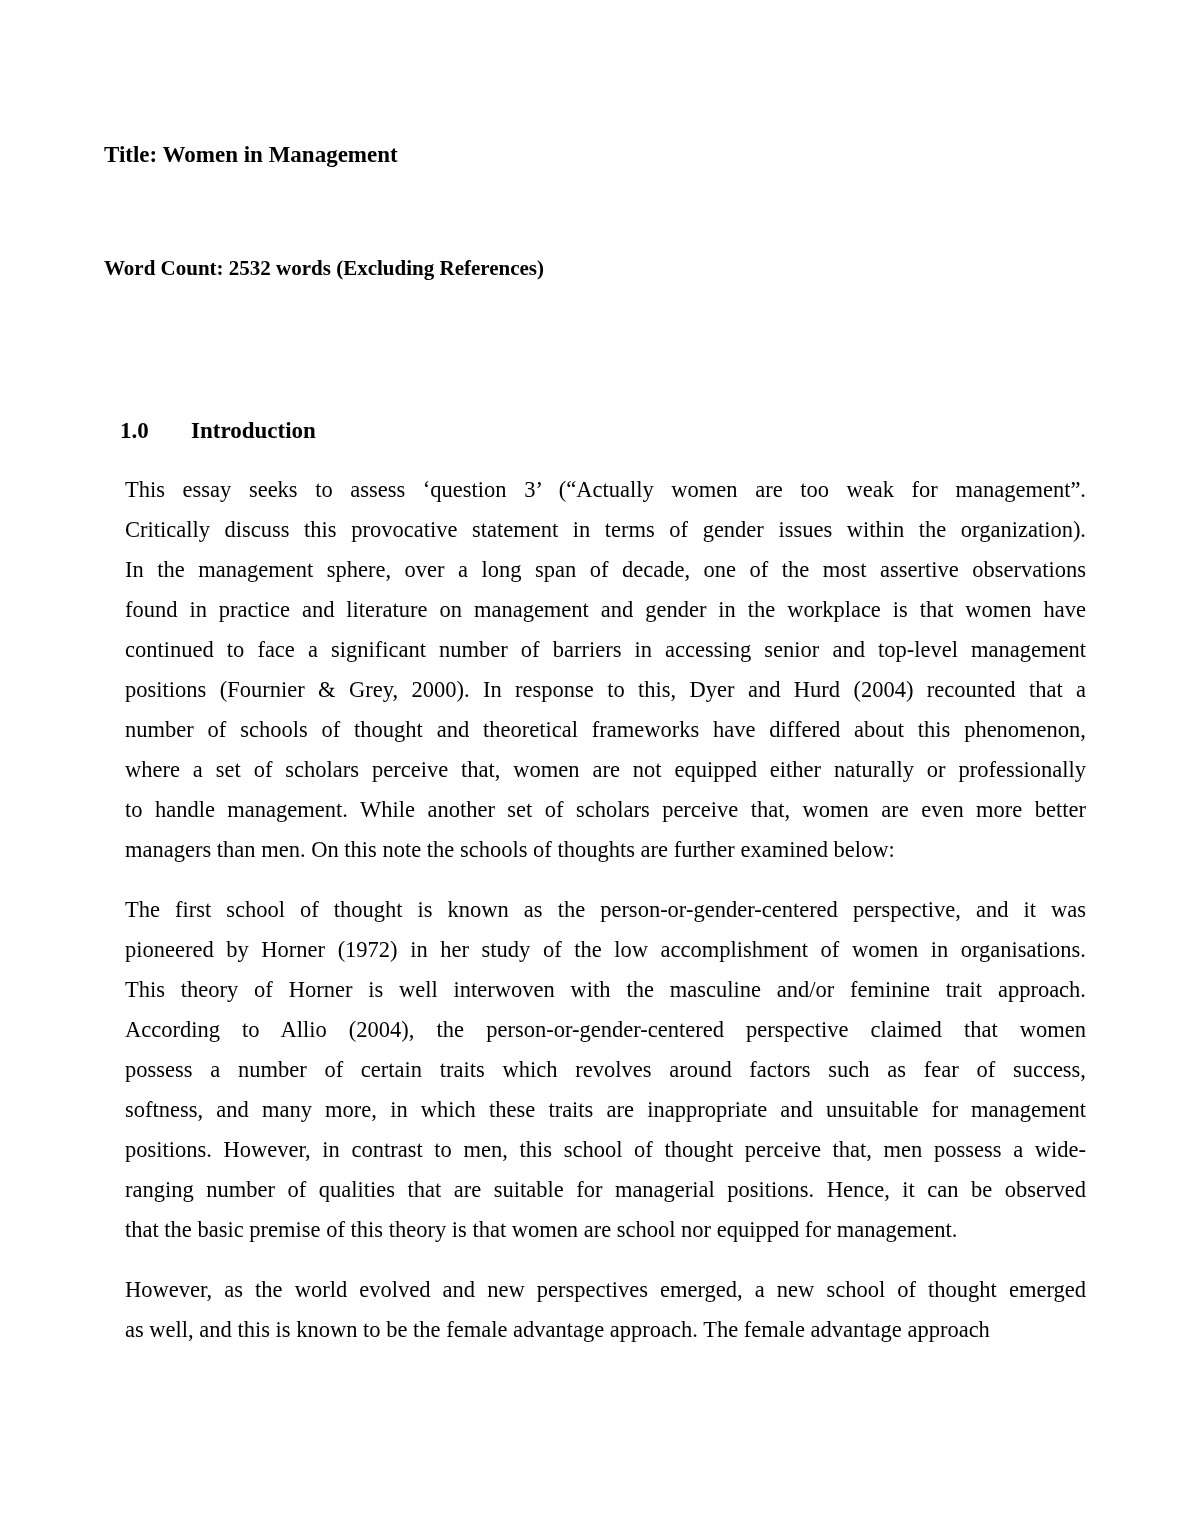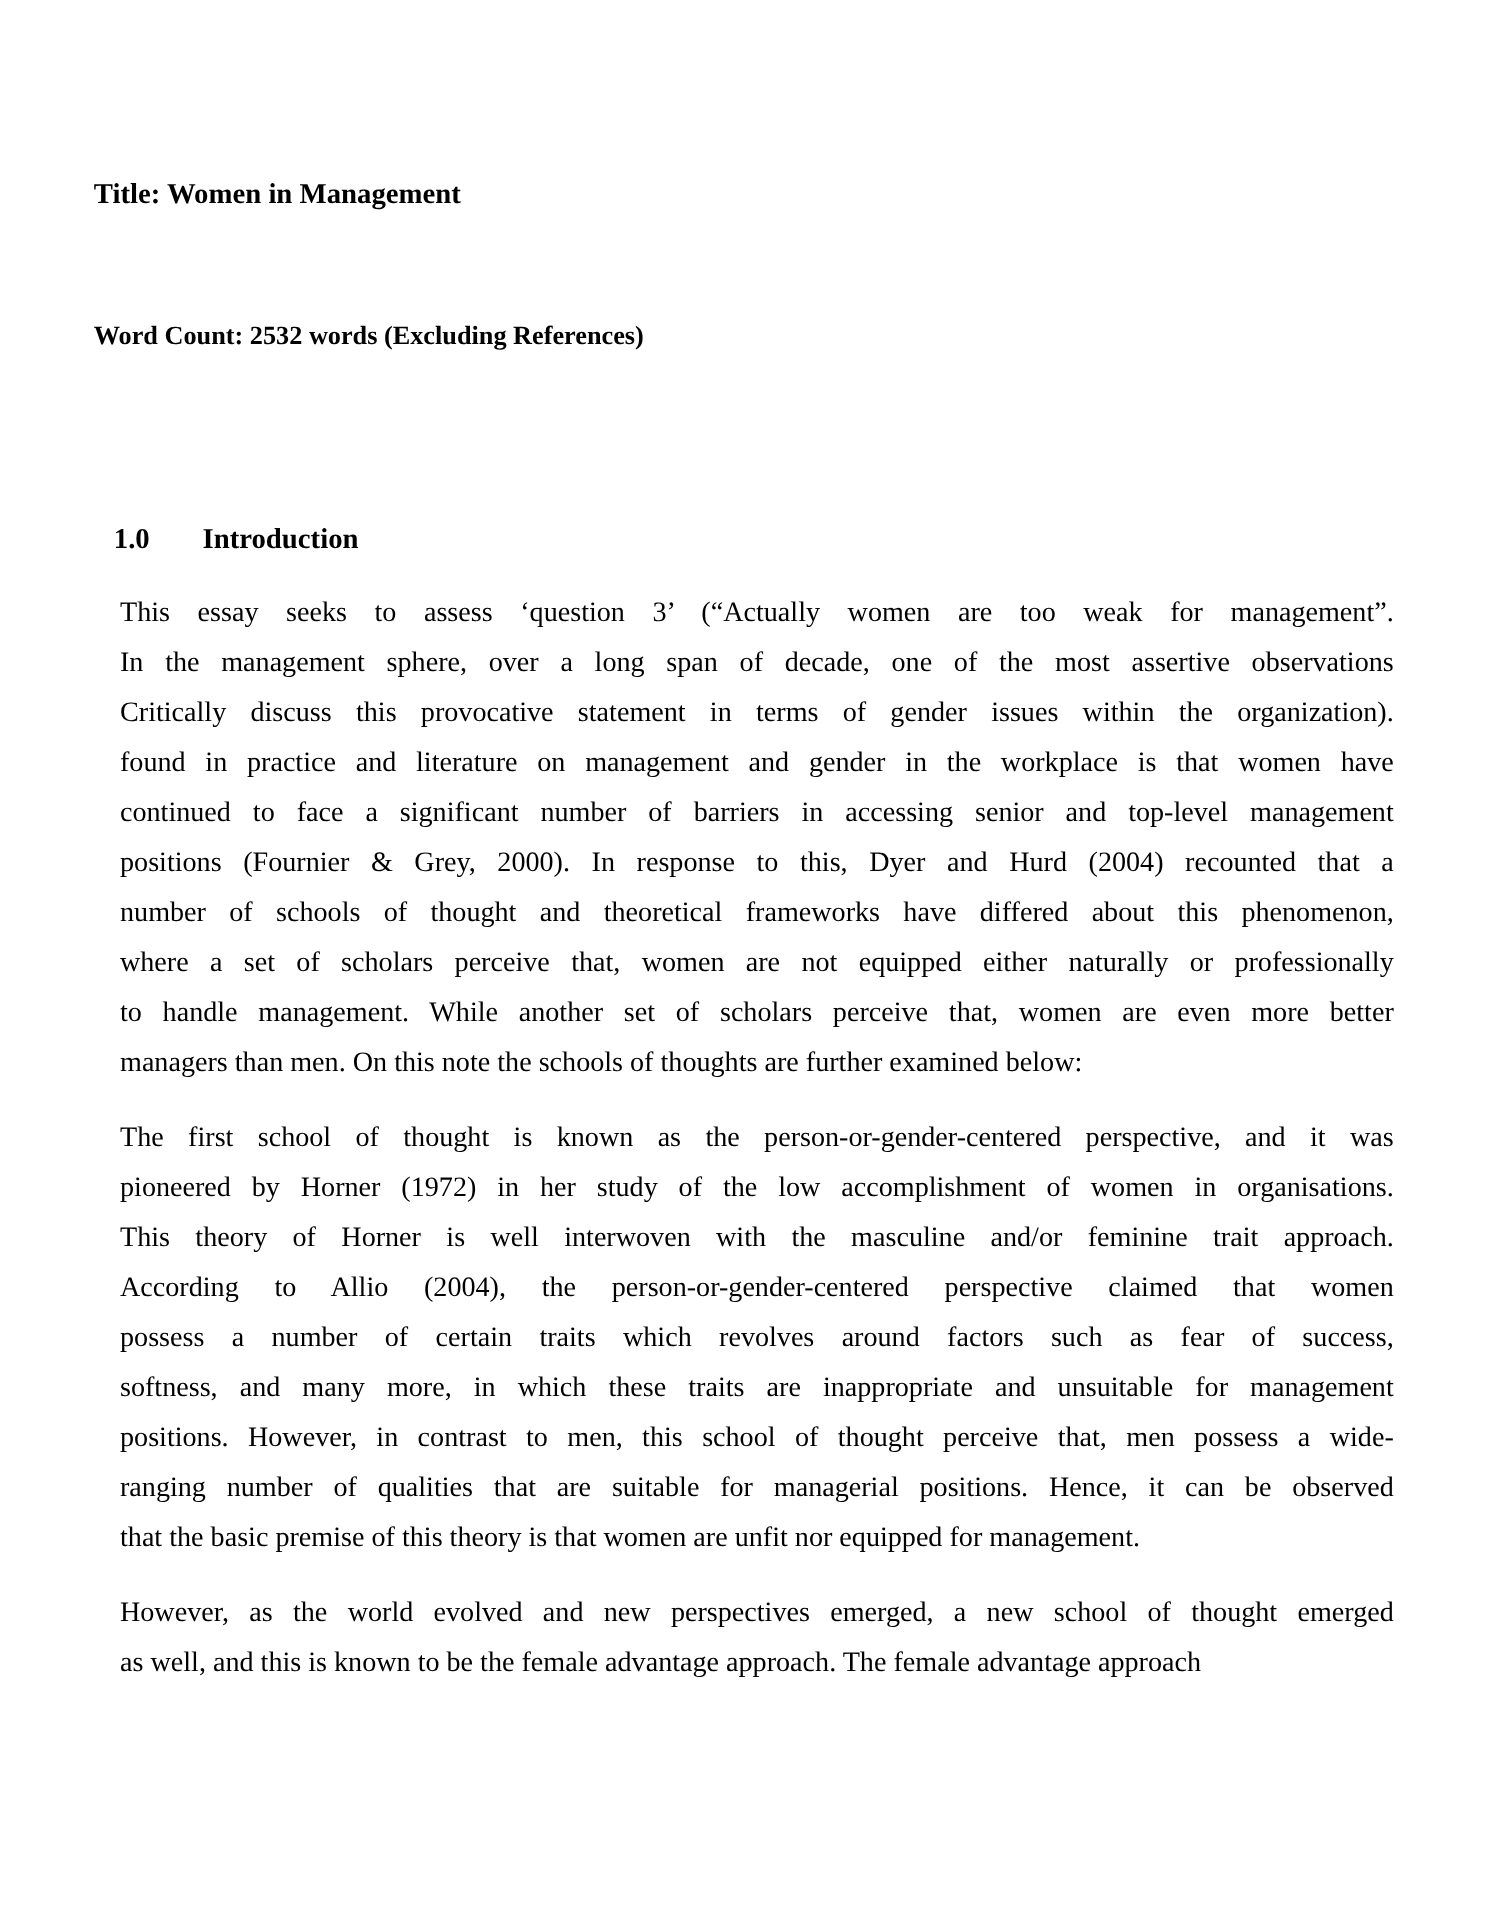--- a/index.html
+++ b/index.html
@@ -11,21 +11,21 @@
     width: 1190px;
     height: 1540px;
     font-family: "Liberation Serif", "DejaVu Serif", serif;
     color: #000000;
     overflow: hidden;
   }
   .page {
     box-sizing: border-box;
     width: 1190px;
     height: 1540px;
-    padding: 0 75px;
+    padding: 0 104px;
     background: #ffffff;
   }
   .doc-title {
     margin: 0;
     padding-top: 140px;
     font-size: 23px;
     font-weight: bold;
     line-height: 30px;
   }
   .word-count {
@@ -74,40 +74,40 @@
 
   <p class="word-count">Word Count: 2532 words (Excluding References)</p>
 
   <p class="section-heading">
     <span class="h-num">1.0</span><span>Introduction</span>
   </p>
 
   <div class="body-text" id="paragraphs">
       <div class="para">
         <div class="line">This essay seeks to assess ‘question 3’ (“Actually women are too weak for management”.</div>
+        <div class="line">Critically discuss this provocative statement in terms of gender issues within the organization).</div>
         <div class="line">In the management sphere, over a long span of decade, one of the most assertive observations</div>
-        <div class="line">Critically discuss this provocative statement in terms of gender issues within the organization).</div>
         <div class="line">found in practice and literature on management and gender in the workplace is that women have</div>
         <div class="line">continued to face a significant number of barriers in accessing senior and top-level management</div>
         <div class="line">positions (Fournier &amp; Grey, 2000). In response to this, Dyer and Hurd (2004) recounted that a</div>
         <div class="line">number of schools of thought and theoretical frameworks have differed about this phenomenon,</div>
         <div class="line">where a set of scholars perceive that, women are not equipped either naturally or professionally</div>
         <div class="line">to handle management. While another set of scholars perceive that, women are even more better</div>
         <div class="line last">managers than men. On this note the schools of thoughts are further examined below:</div>
       </div>
       <div class="para">
         <div class="line">The first school of thought is known as the person-or-gender-centered perspective, and it was</div>
         <div class="line">pioneered by Horner (1972) in her study of the low accomplishment of women in organisations.</div>
         <div class="line">This theory of Horner is well interwoven with the masculine and/or feminine trait approach.</div>
         <div class="line">According to Allio (2004), the person-or-gender-centered perspective claimed that women</div>
         <div class="line">possess a number of certain traits which revolves around factors such as fear of success,</div>
         <div class="line">softness, and many more, in which these traits are inappropriate and unsuitable for management</div>
         <div class="line">positions. However, in contrast to men, this school of thought perceive that, men possess a wide-</div>
         <div class="line">ranging number of qualities that are suitable for managerial positions. Hence, it can be observed</div>
-        <div class="line last">that the basic premise of this theory is that women are unfit nor equipped for management.</div>
+        <div class="line last">that the basic premise of this theory is that women are school nor equipped for management.</div>
       </div>
       <div class="para">
         <div class="line">However, as the world evolved and new perspectives emerged, a new school of thought emerged</div>
         <div class="line last">as well, and this is known to be the female advantage approach. The female advantage approach</div>
       </div>
     </div>
 
 </div>
 
 </body></html>

